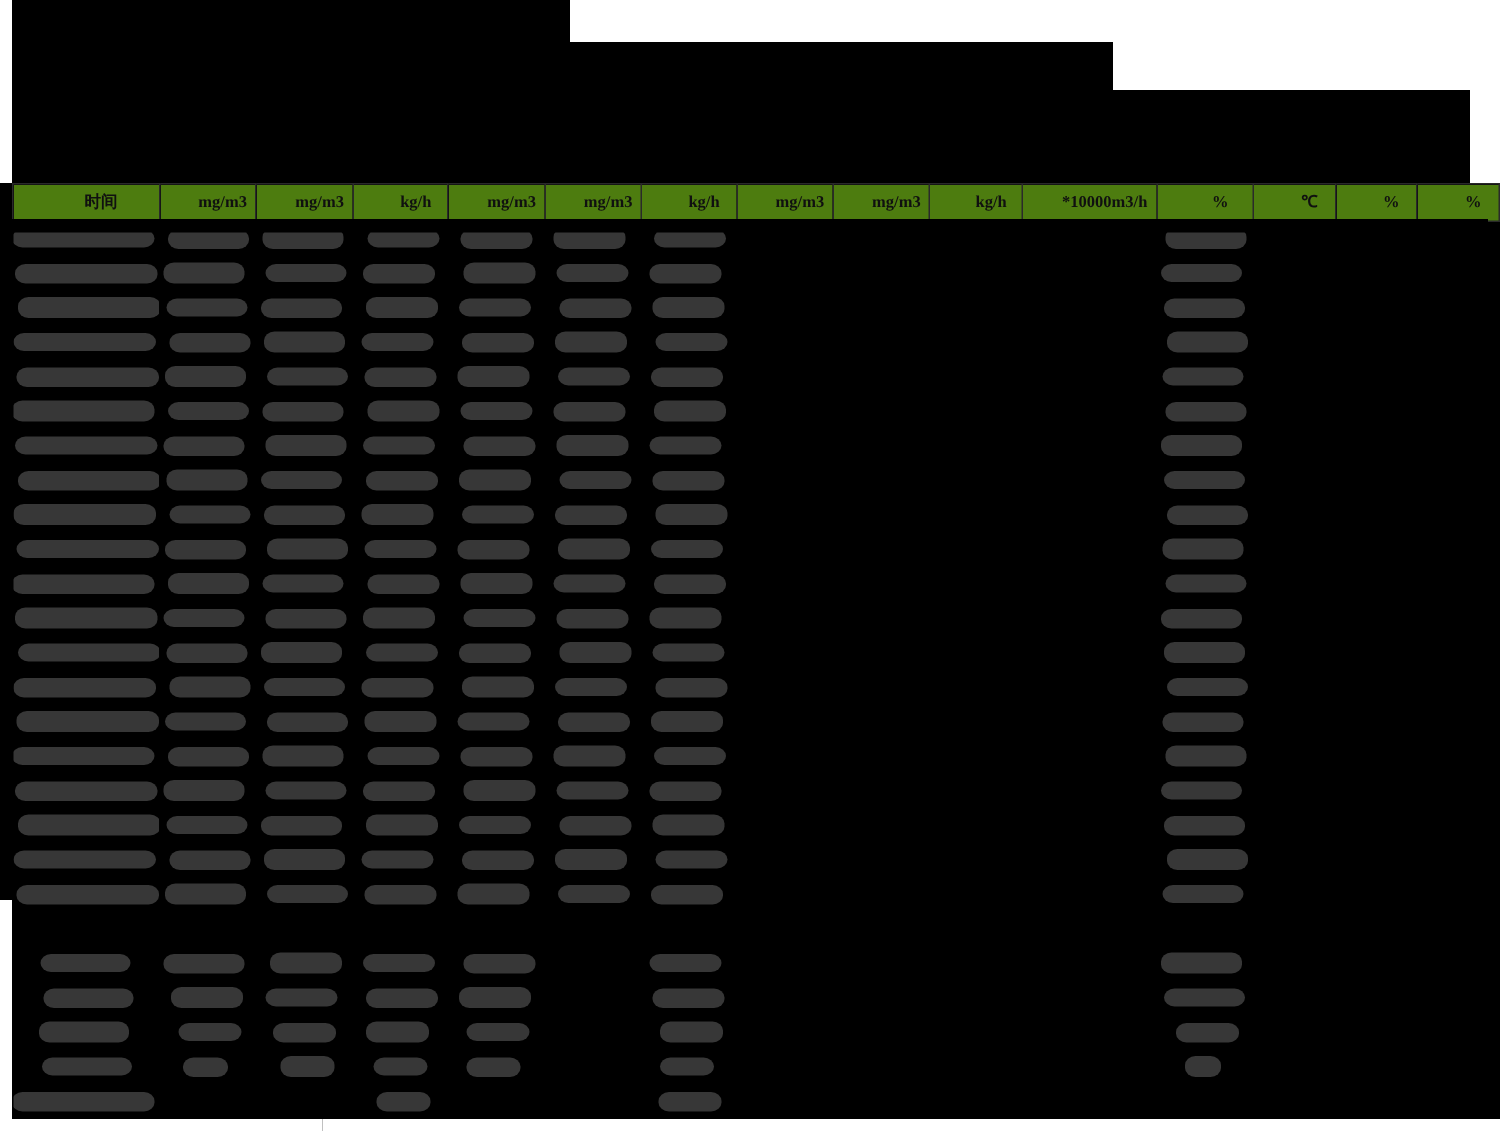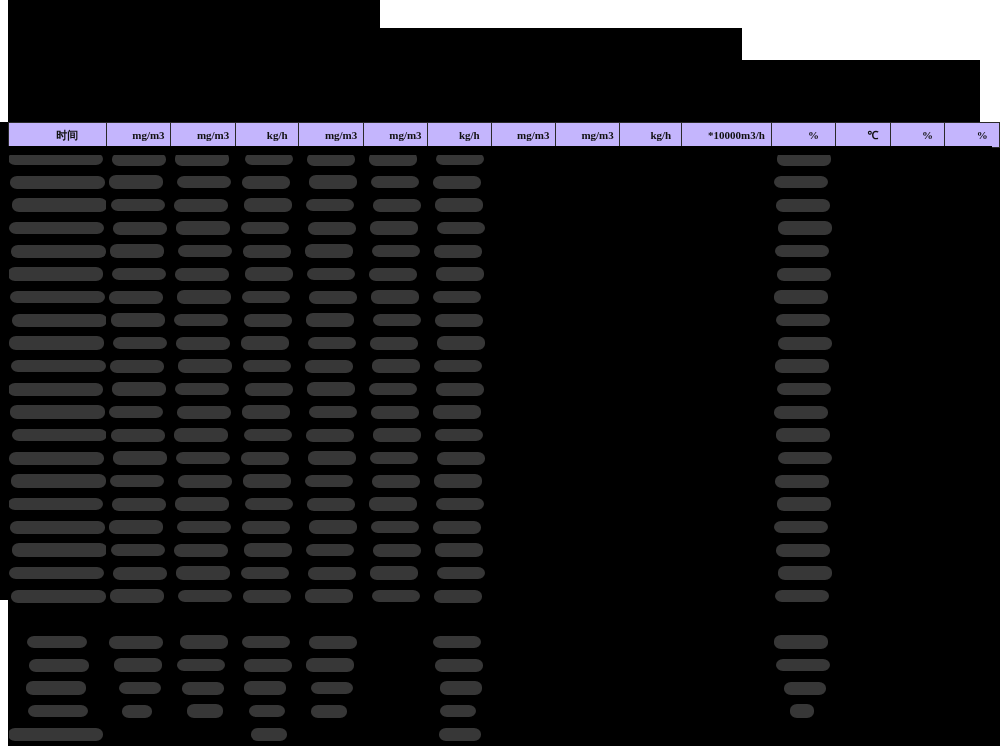--- a/index.html
+++ b/index.html
@@ -43,21 +43,21 @@
     margin: 0;
     text-align: center;
     vertical-align: middle;
     font-size: 10px;
     line-height: 11px;
     white-space: nowrap;
     overflow: hidden;
   }
   
   table.report thead th {
-    background: #c4b5fd;
+    background: #4d7c0f;
     color: #101010;
     height: 24px;
     font-size: 11px;
     font-family: "Liberation Serif", serif;
     border: 1px solid #2a2a2a;
     padding-left: 20px;
   }
   
   table.report tbody td {
     height: 22px;

